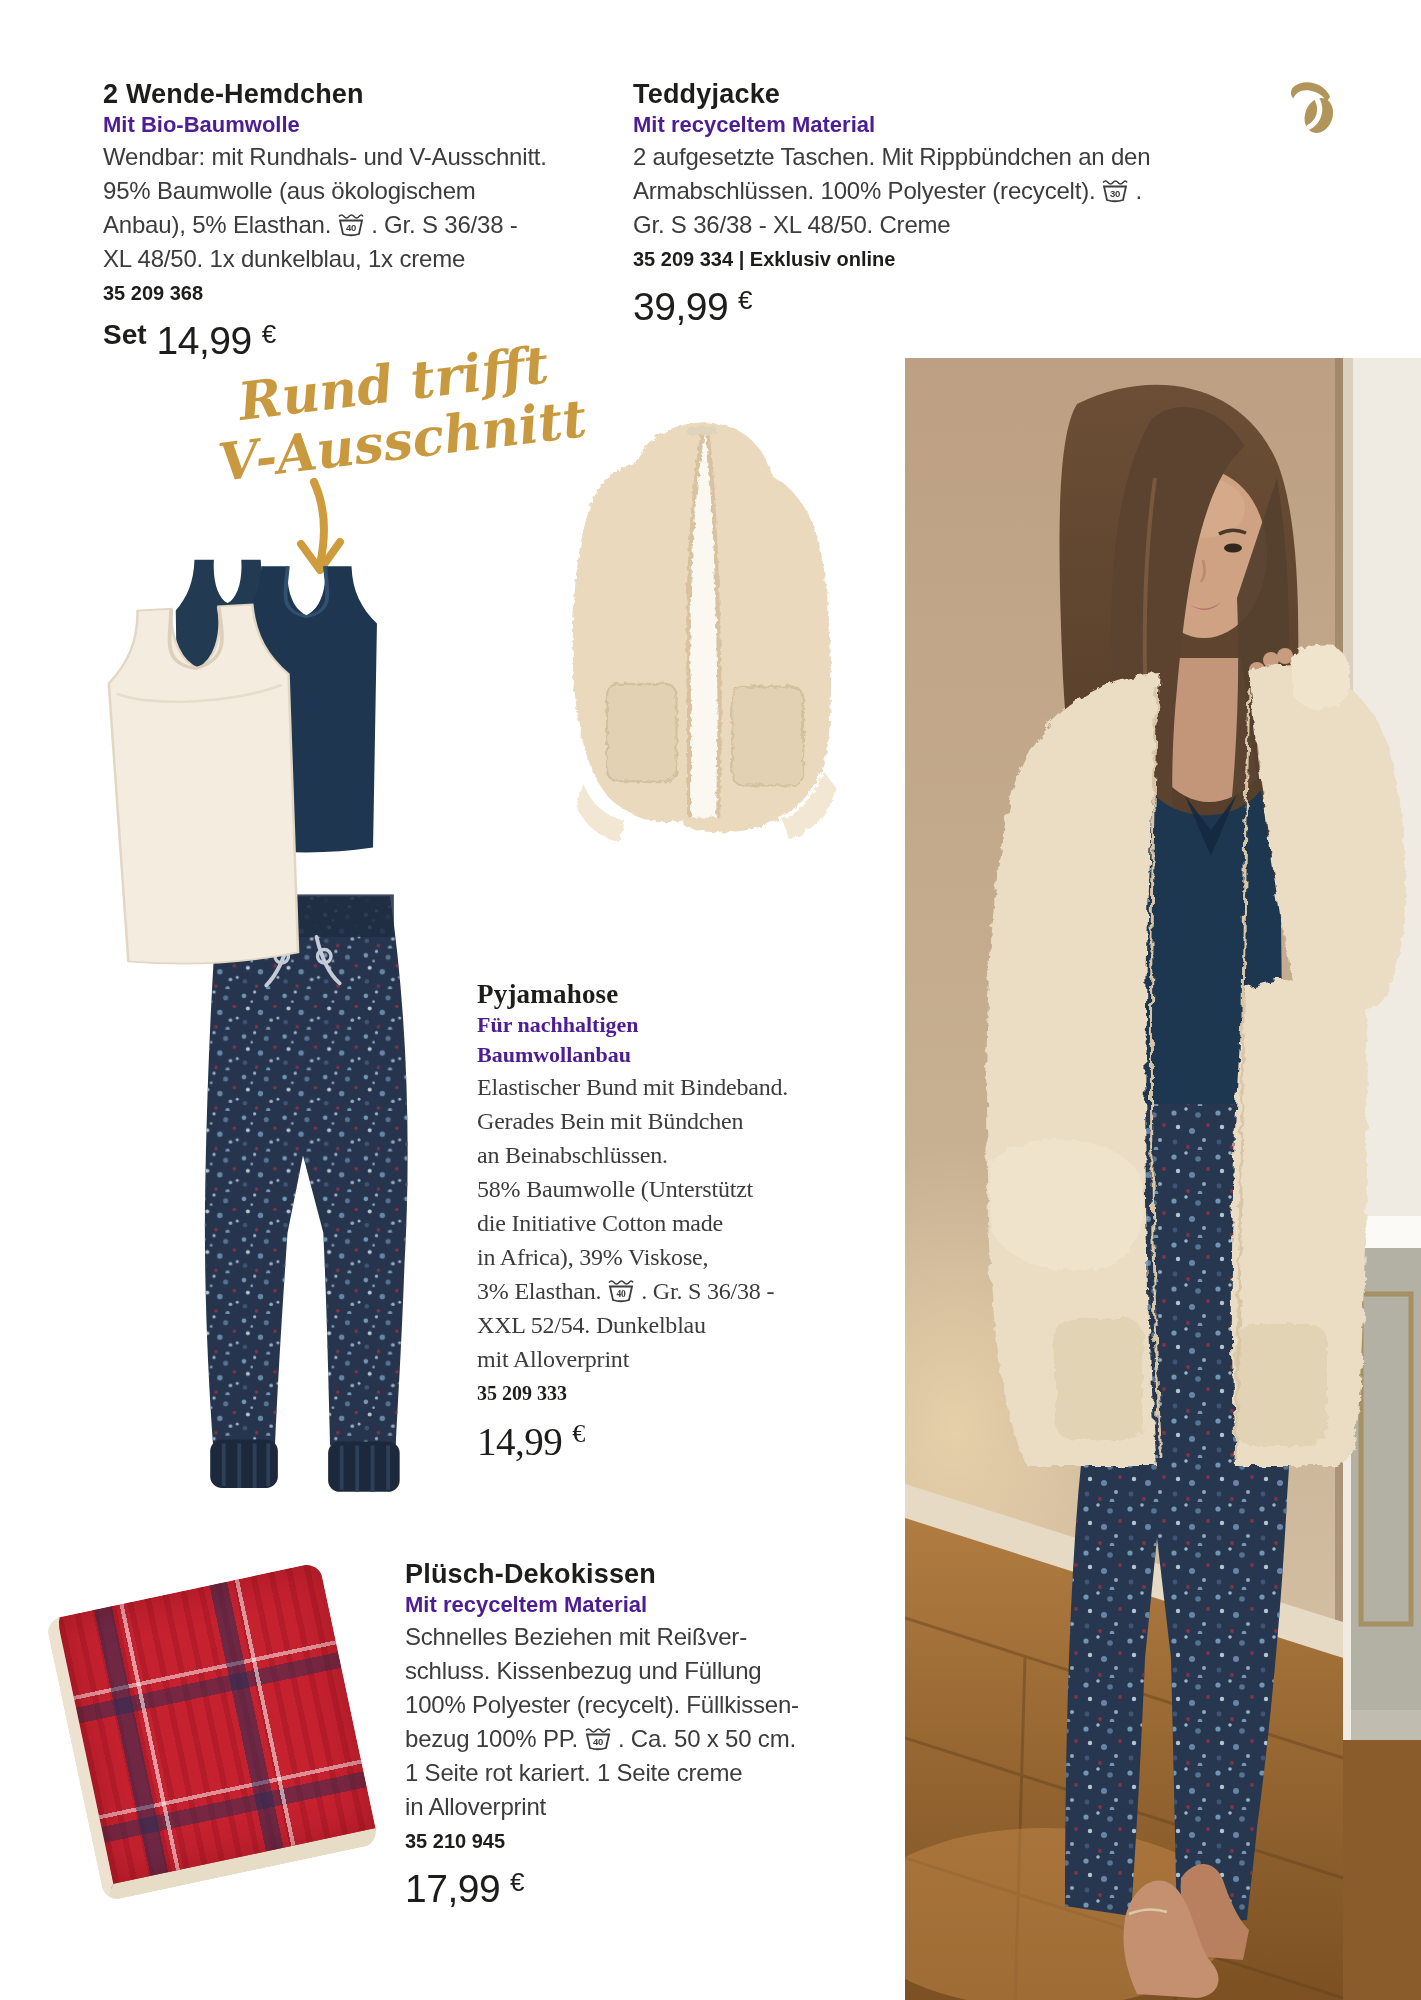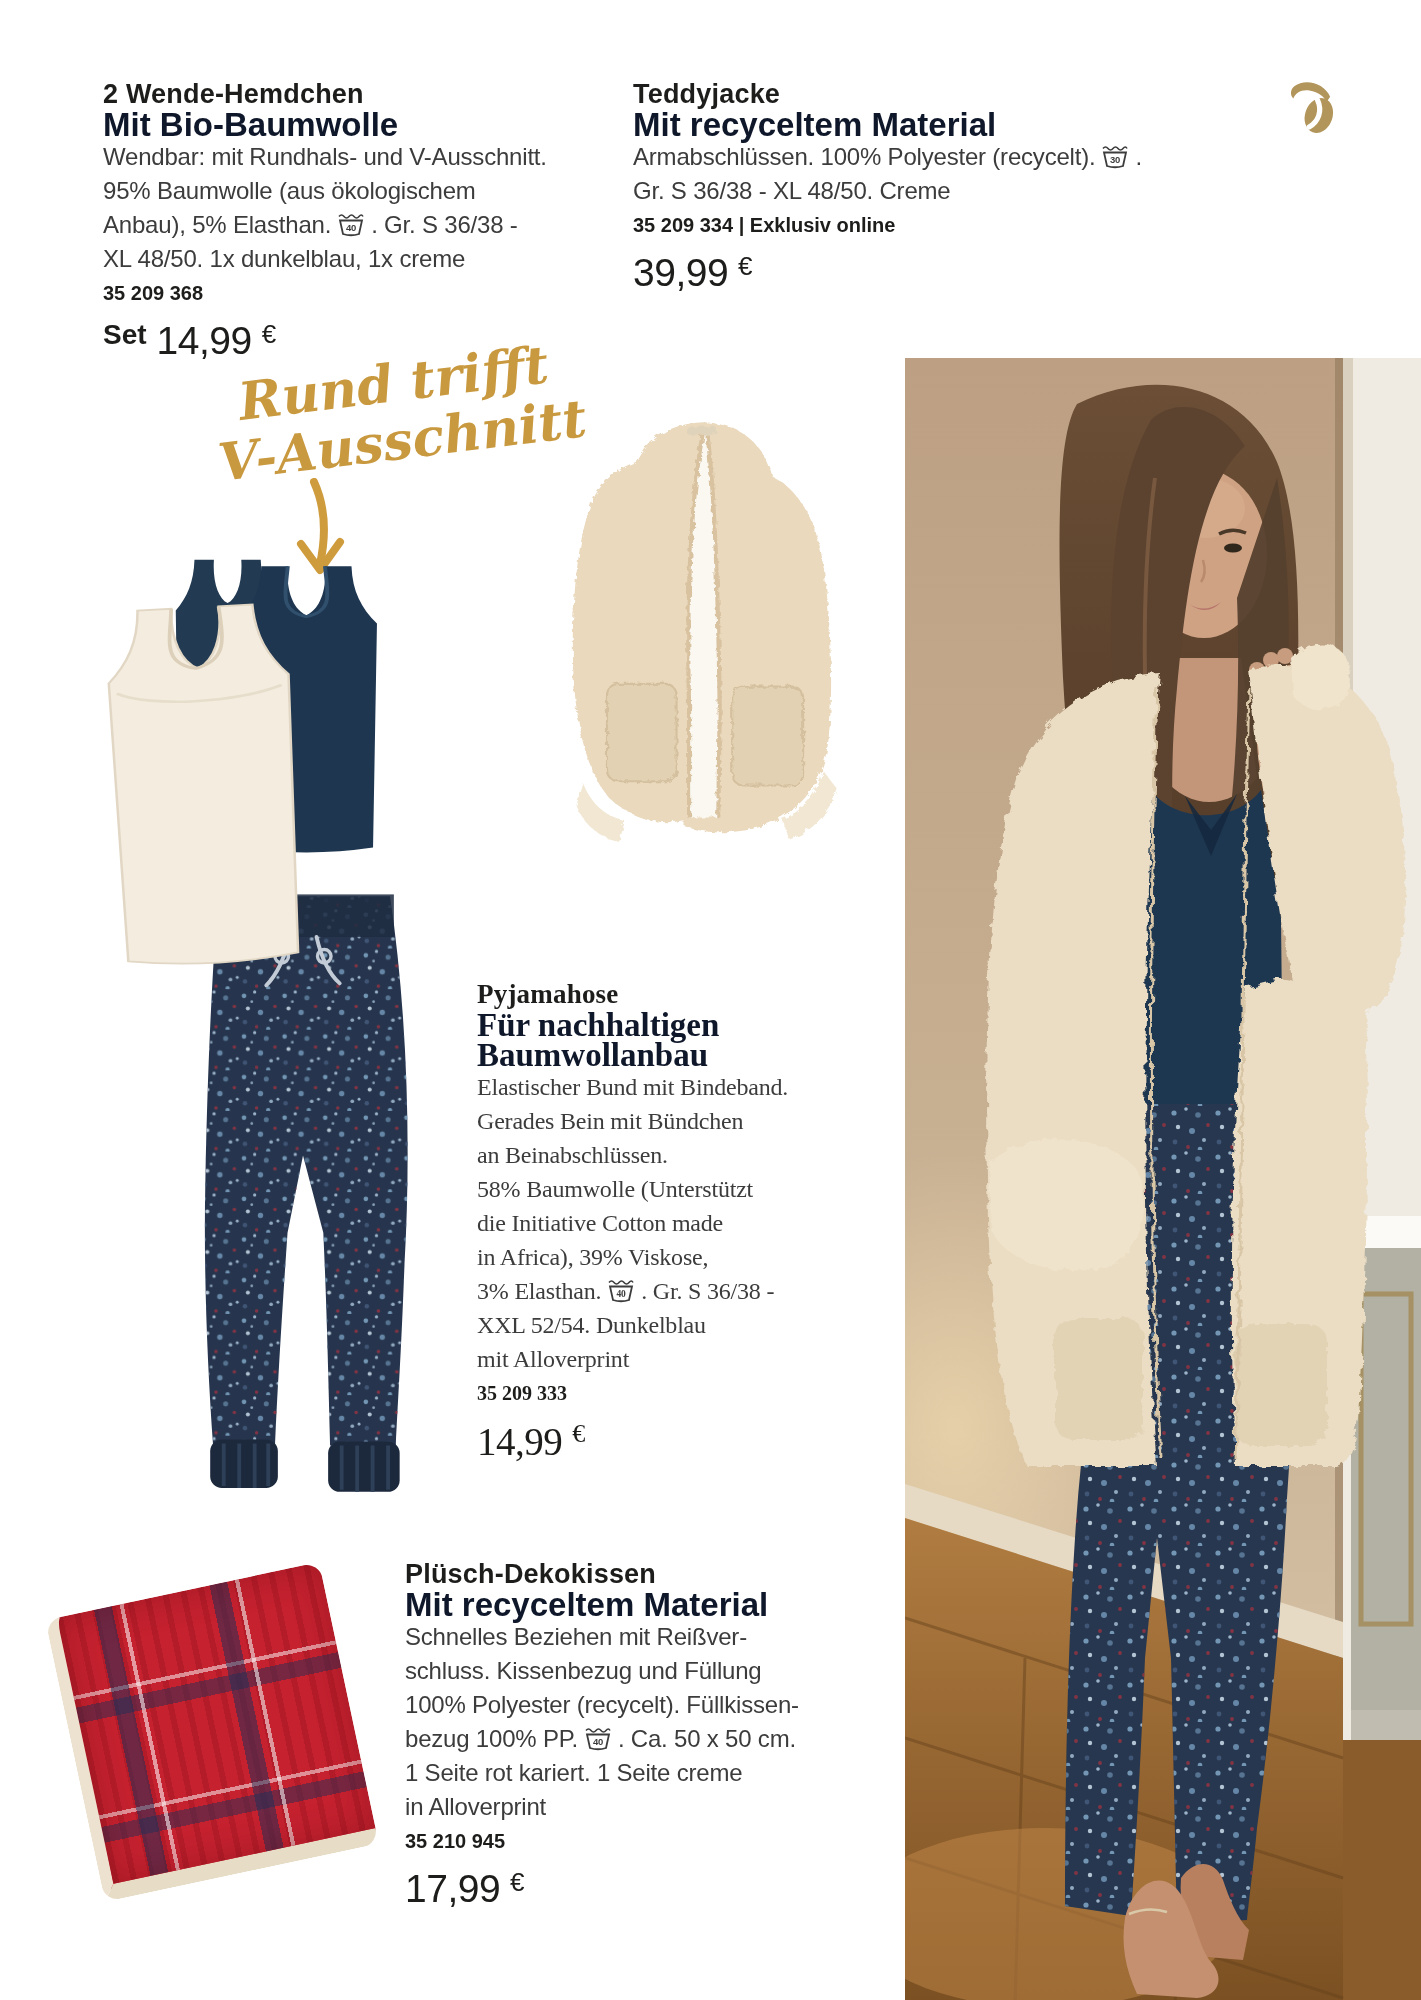--- a/index.html
+++ b/index.html
@@ -1,21 +1,21 @@
 <!DOCTYPE html>
 <html><head>
 <meta charset="utf-8">
 <style>
   html,body{margin:0;padding:0;background:#ffffff;}
   .canvas{position:relative;width:1421px;height:2000px;background:#ffffff;
           font-family:"Liberation Sans",sans-serif;overflow:hidden;margin-top:6px;}
 
   .prod{position:absolute;}
   .title{font-size:27px;line-height:32px;font-weight:bold;color:#1d1d1b;letter-spacing:.2px;white-space:nowrap;}
-  .subtitle{font-size:33px;line-height:30px;font-weight:bold;color:#0f172a;white-space:nowrap;}
+  .subtitle{font-size:22px;line-height:30px;font-weight:bold;color:#4c1d95;white-space:nowrap;}
   .dline{font-size:24px;line-height:34px;color:#3c3c3c;letter-spacing:-0.2px;white-space:nowrap;}
   .num{font-size:20px;line-height:34px;font-weight:bold;color:#1d1d1b;white-space:nowrap;}
   .price-row{margin-top:9px;display:flex;align-items:flex-start;gap:10px;}
   .setlbl{font-size:28px;font-weight:bold;color:#1d1d1b;}
   .price{font-size:39px;color:#1d1d1b;letter-spacing:-0.5px;}
   .euro{font-size:26px;color:#1d1d1b;}
   .wash{display:inline-block;vertical-align:-4px;margin:0 5px;}
 
   .script-note{position:absolute;left:232px;top:348px;width:330px;
      font-family:"DejaVu Serif",serif;font-style:italic;font-weight:bold;
@@ -64,20 +64,21 @@
     <div class="price-row">
       <span class="setlbl">Set</span>
       <span class="price">14,99</span>
       <span class="euro">€</span>
     </div>
   </section>
 
   <section class="prod" style="left:633px;top:72px;">
     <div class="title">Teddyjacke</div>
     <div class="subtitle">Mit recyceltem Material</div>
+    <div class="dline">2 aufgesetzte Taschen. Mit Rippbündchen an den</div>
     <div class="dline"><span>Armabschlüssen. 100% Polyester (recycelt).</span><svg class="wash" width="30" height="25" viewBox="0 0 30 25">
           <path d="M3,4.5 q2.5,-3 5,0 t5,0 t5,0 t5,0 t4,0" stroke="#3c3c3c" stroke-width="1.6" fill="none"></path>
           <path d="M4,8.5 L26,8.5 L23,22 Q15,24.5 7,22 Z" stroke="#3c3c3c" stroke-width="1.8" fill="#ffffff"></path>
           <text x="15" y="19" font-size="9.5" font-weight="bold" text-anchor="middle" fill="#3c3c3c">30</text>
         </svg><span>.</span></div>
     <div class="dline">Gr. S 36/38 - XL 48/50. Creme</div>
     <div class="num">35 209 334 | Exklusiv online</div>
     <div class="price-row">
       <span class="price">39,99</span>
       <span class="euro">€</span>

